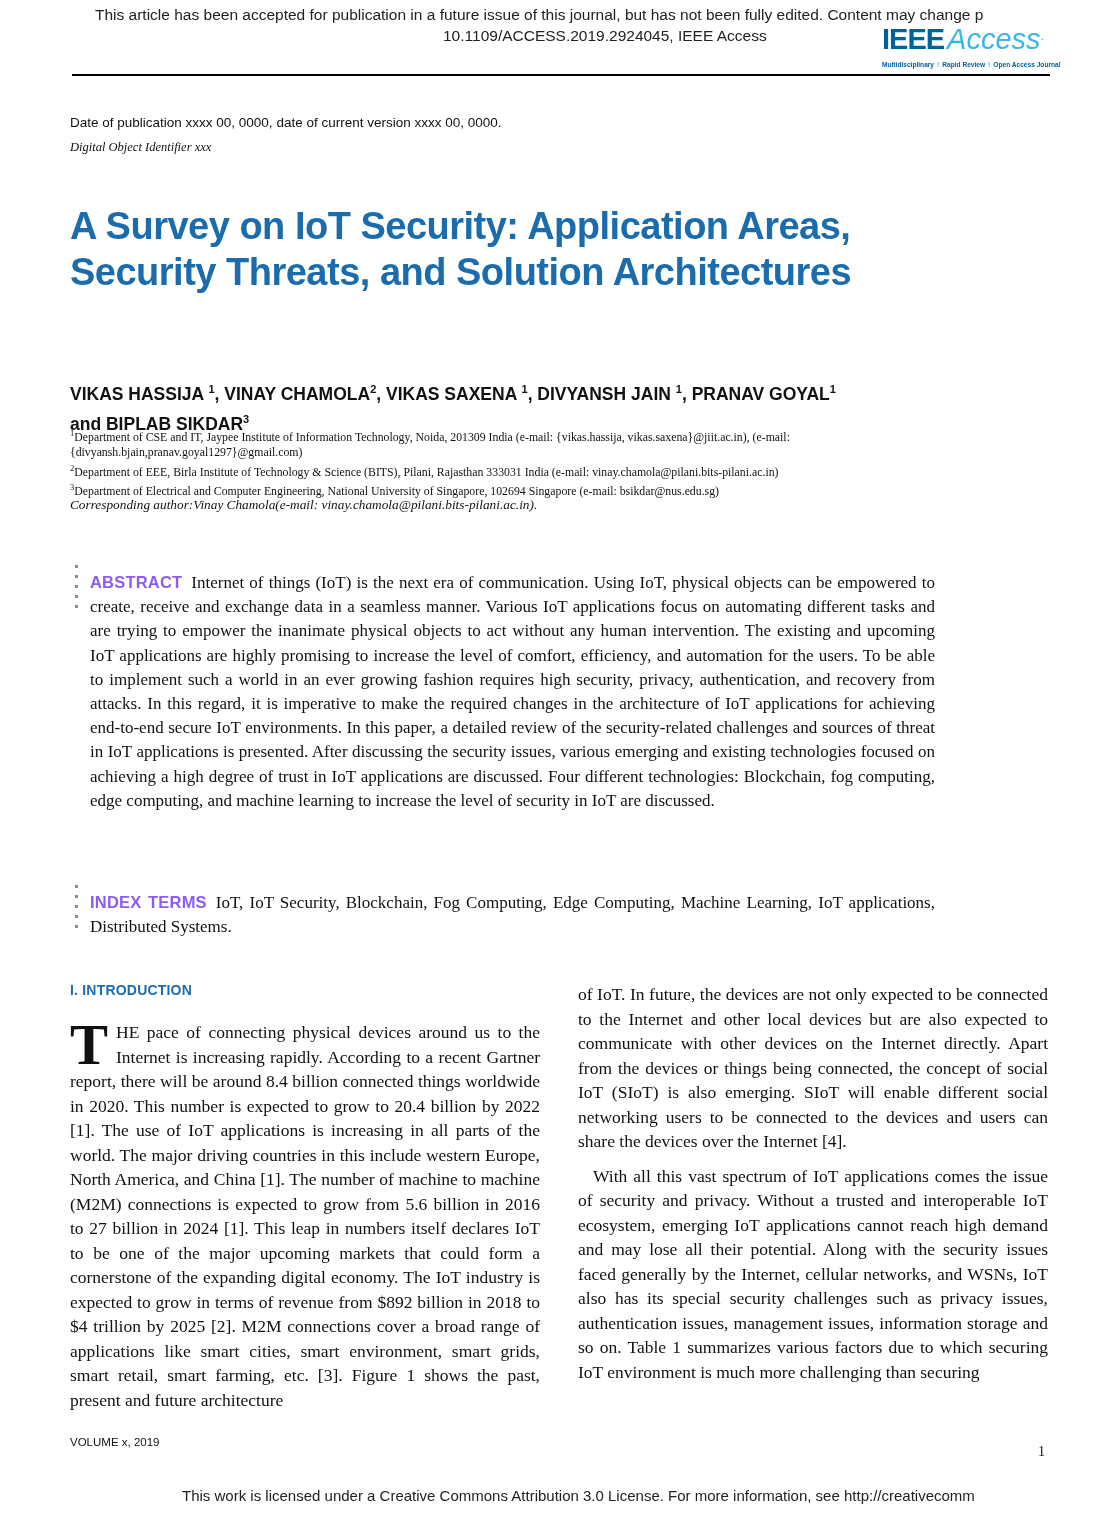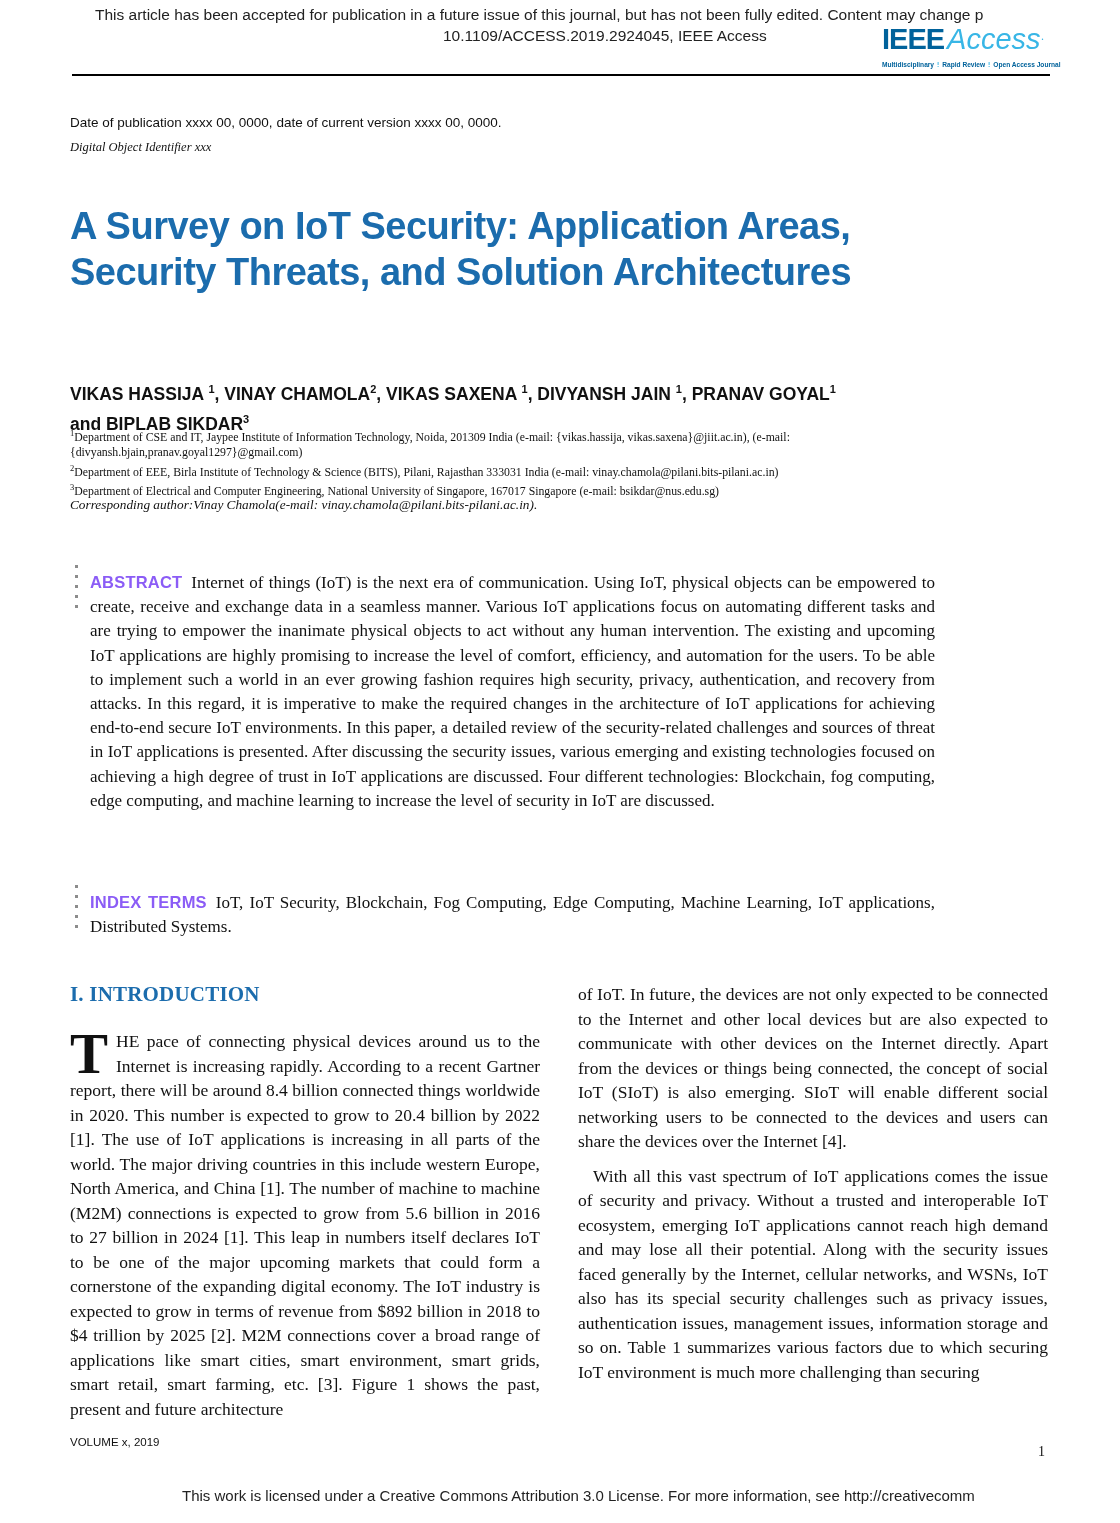--- a/index.html
+++ b/index.html
@@ -52,22 +52,22 @@
   .abstract{position:absolute;left:90px;top:570px;width:845px;
             font-size:17px;line-height:24.2px;text-align:justify;color:#111;}
   .blue-label{font-family:"Liberation Sans","DejaVu Sans",sans-serif;font-weight:bold;
               font-size:16.5px;color:#8b5cf6;margin-right:9px;letter-spacing:0.2px;}
 
   .indexterms{position:absolute;left:90px;top:890px;width:845px;
               font-size:17px;line-height:24.2px;text-align:justify;color:#111;}
 
   .columns{position:absolute;left:70px;top:982px;width:978px;display:flex;gap:38px;}
   .col{width:470px;}
-  .section-heading{font-family:Liberation Serif, serif;font-weight:bold;
-                   font-size:21px;color:#1b6cad;margin:0 0 22px 0;letter-spacing:0.2px;}
+  .section-heading{font-family:Liberation Sans, sans-serif;font-weight:bold;
+                   font-size:14px;color:#1b6cad;margin:0 0 22px 0;letter-spacing:0.2px;}
   .body-par{font-size:17.5px;line-height:24.5px;text-align:justify;margin:0;color:#111;}
   .dropcap{float:left;font-weight:bold;font-size:57px;line-height:43px;padding:3px 8px 0 0;}
   .par-indent{text-indent:15px;margin-top:10px;}
 
   .footer-vol{position:absolute;left:70px;top:1436px;
               font-family:"Liberation Sans","DejaVu Sans",sans-serif;font-size:11.5px;color:#111;}
   .footer-page{position:absolute;left:1038px;top:1444px;font-size:14px;color:#111;}
   .license{position:absolute;left:182px;top:1487px;white-space:nowrap;
            font-family:"Liberation Sans","DejaVu Sans",sans-serif;font-size:15px;color:#222;}
 </style>
@@ -95,21 +95,21 @@
 
   <h1 class="title" style="margin:0;">A Survey on IoT Security: Application Areas, Security Threats, and Solution Architectures</h1>
 
   <div class="authors">
     <span>VIKAS HASSIJA </span><sup>1</sup><span>, </span><span>VINAY CHAMOLA</span><sup>2</sup><span>, </span><span>VIKAS SAXENA </span><sup>1</sup><span>, </span><span>DIVYANSH JAIN </span><sup>1</sup><span>, </span><span>PRANAV GOYAL</span><sup>1</sup><span> and </span><span>BIPLAB SIKDAR</span><sup>3</sup>
   </div>
 
   <div class="affils">
     <p class="affil"><sup>1</sup><span>Department of CSE and IT, Jaypee Institute of Information Technology, Noida, 201309 India (e-mail: {vikas.hassija, vikas.saxena}@jiit.ac.in), (e-mail: {divyansh.bjain,pranav.goyal1297}@gmail.com)</span></p>
     <p class="affil"><sup>2</sup><span>Department of EEE, Birla Institute of Technology &amp; Science (BITS), Pilani, Rajasthan 333031 India (e-mail: vinay.chamola@pilani.bits-pilani.ac.in)</span></p>
-    <p class="affil"><sup>3</sup><span>Department of Electrical and Computer Engineering, National University of Singapore, 167017 Singapore (e-mail: bsikdar@nus.edu.sg)</span></p>
+    <p class="affil"><sup>3</sup><span>Department of Electrical and Computer Engineering, National University of Singapore, 102694 Singapore (e-mail: bsikdar@nus.edu.sg)</span></p>
   </div>
 
   <div class="corresponding">Corresponding author:Vinay Chamola(e-mail: vinay.chamola@pilani.bits-pilani.ac.in).</div>
 
   <div class="abstract dotsblock">
     <span class="dots"></span>
     <span class="blue-label">ABSTRACT</span><span>Internet of things (IoT) is the next era of communication. Using IoT, physical objects can be empowered to create, receive and exchange data in a seamless manner. Various IoT applications focus on automating different tasks and are trying to empower the inanimate physical objects to act without any human intervention. The existing and upcoming IoT applications are highly promising to increase the level of comfort,  efficiency, and automation for the users.   To be able to implement   such a world in an ever growing fashion requires high security, privacy, authentication, and recovery from attacks. In this regard, it is imperative to make the required changes in the architecture of IoT applications for achieving end-to-end secure IoT environments. In this paper, a detailed review of the security-related challenges and sources of threat in IoT applications is presented. After discussing the security issues, various emerging and existing technologies focused on achieving a high degree of trust in IoT applications are discussed. Four different technologies: Blockchain,  fog computing,  edge computing,  and machine learning to increase the level of security in IoT are discussed.</span>
   </div>
 
   <div class="indexterms dotsblock">

